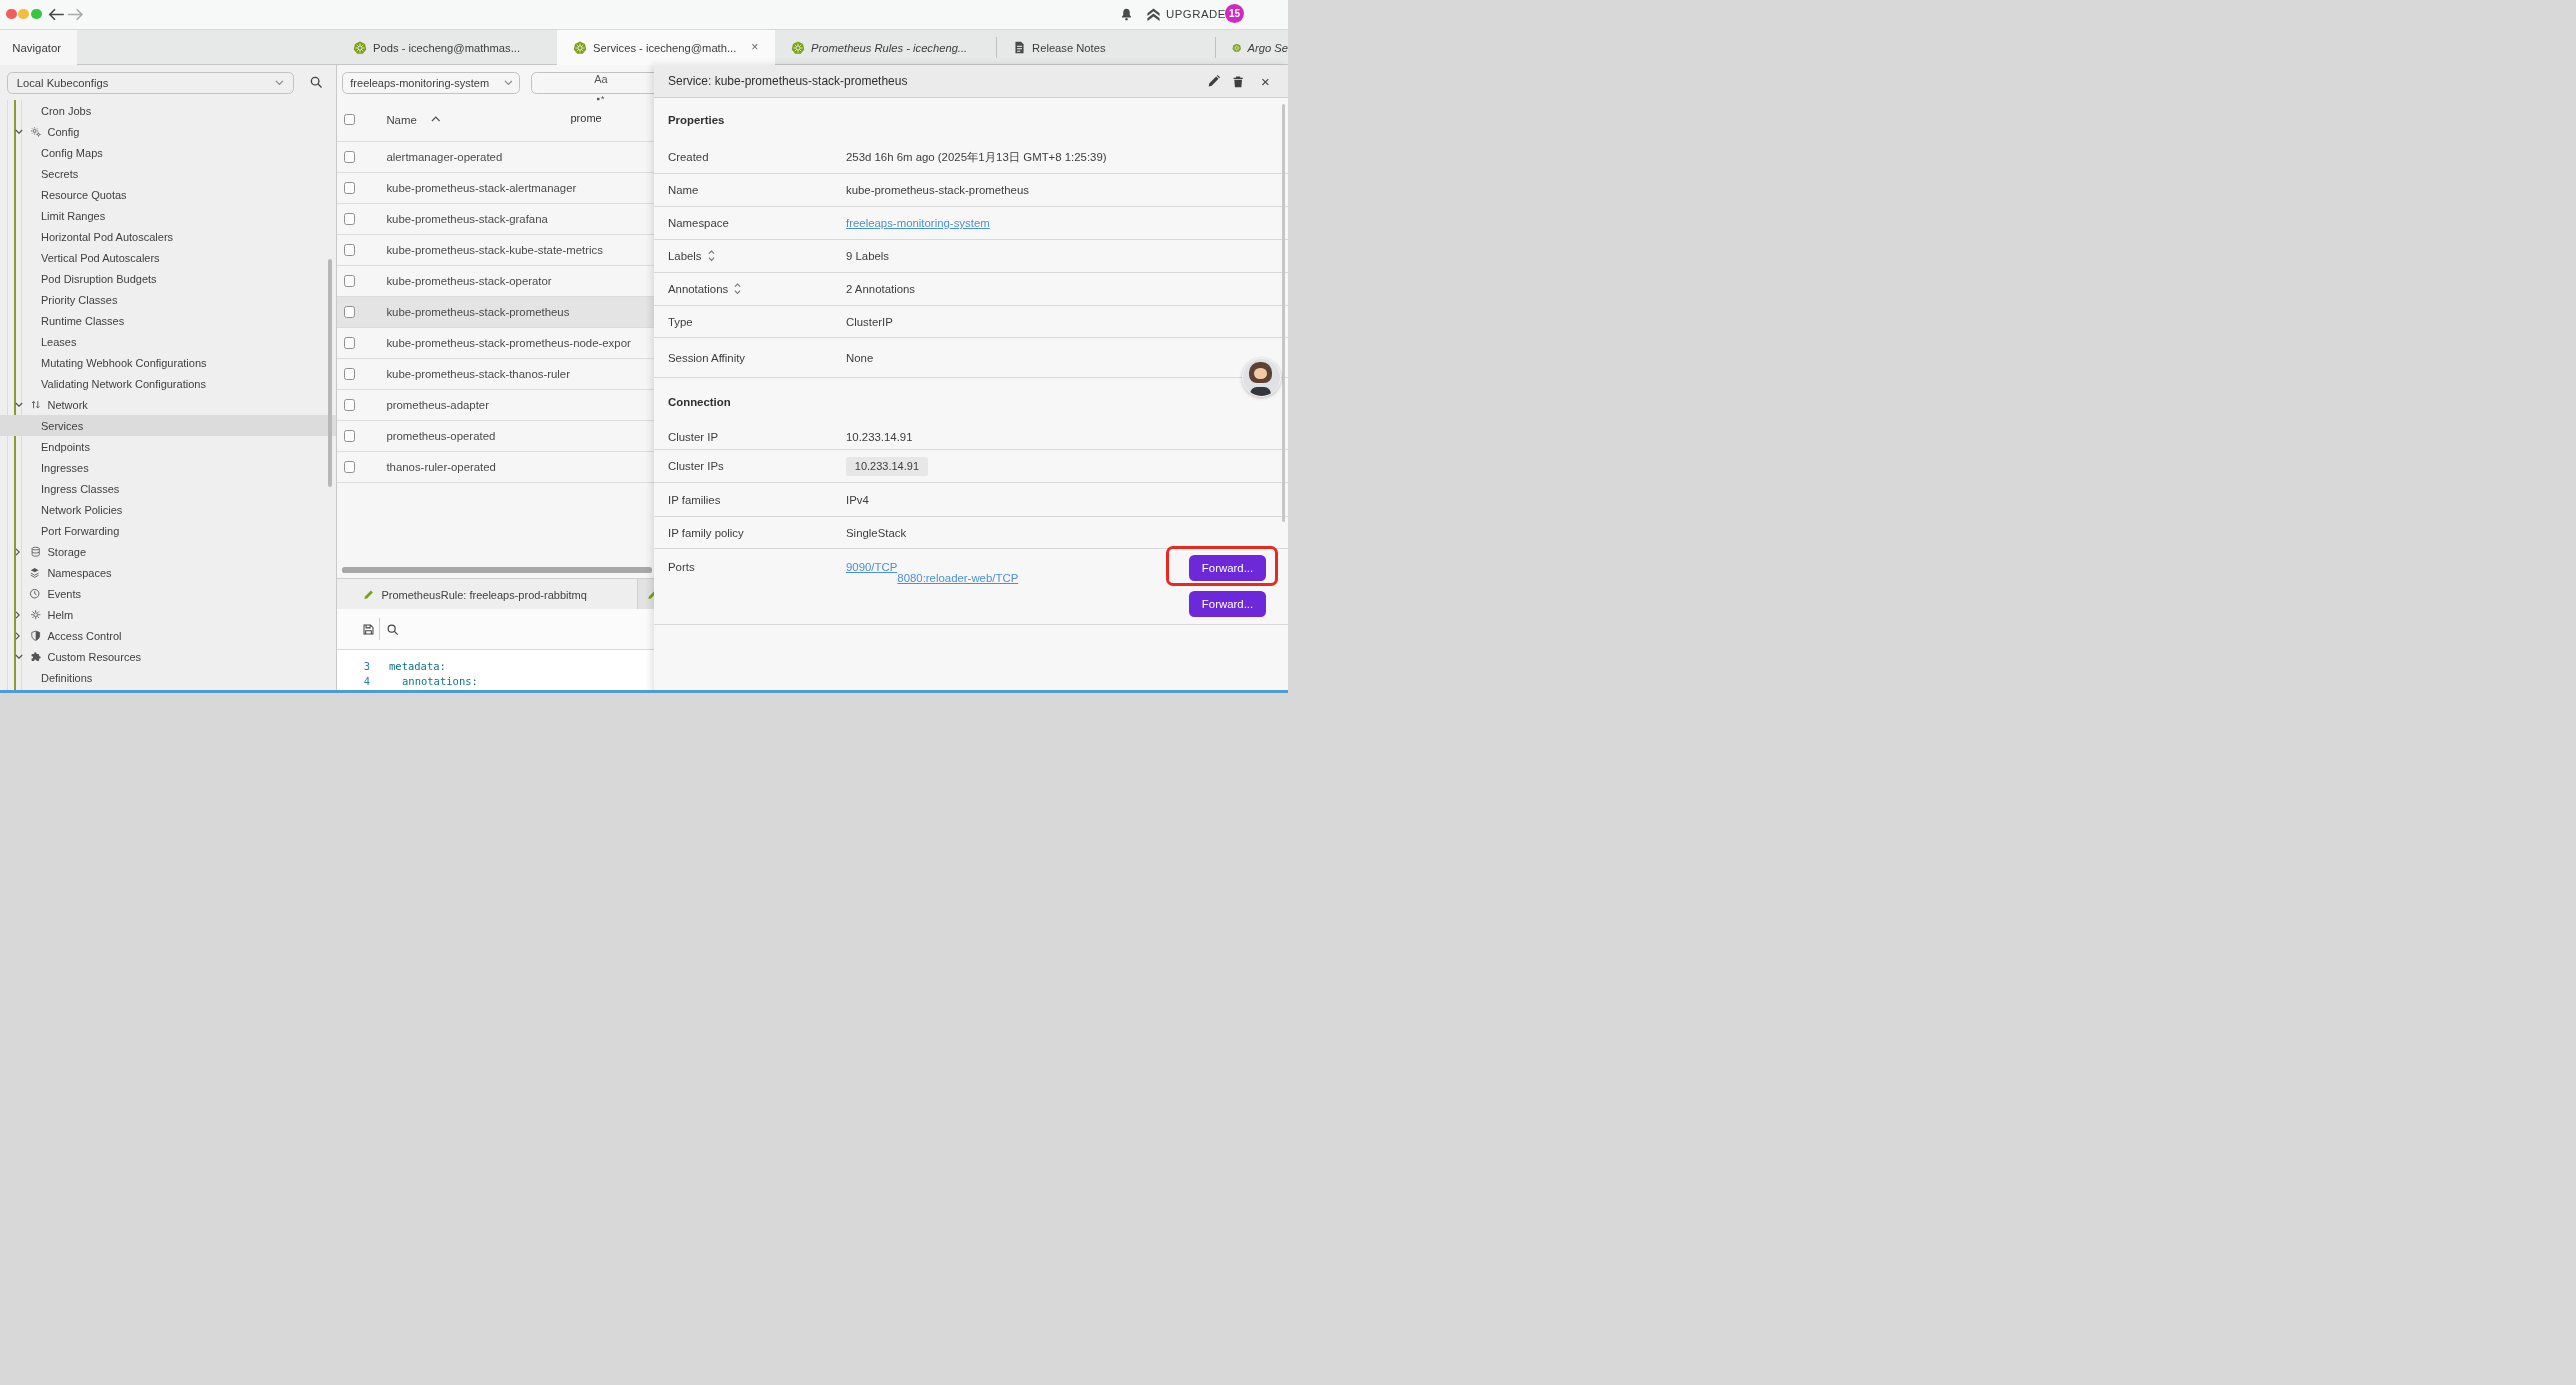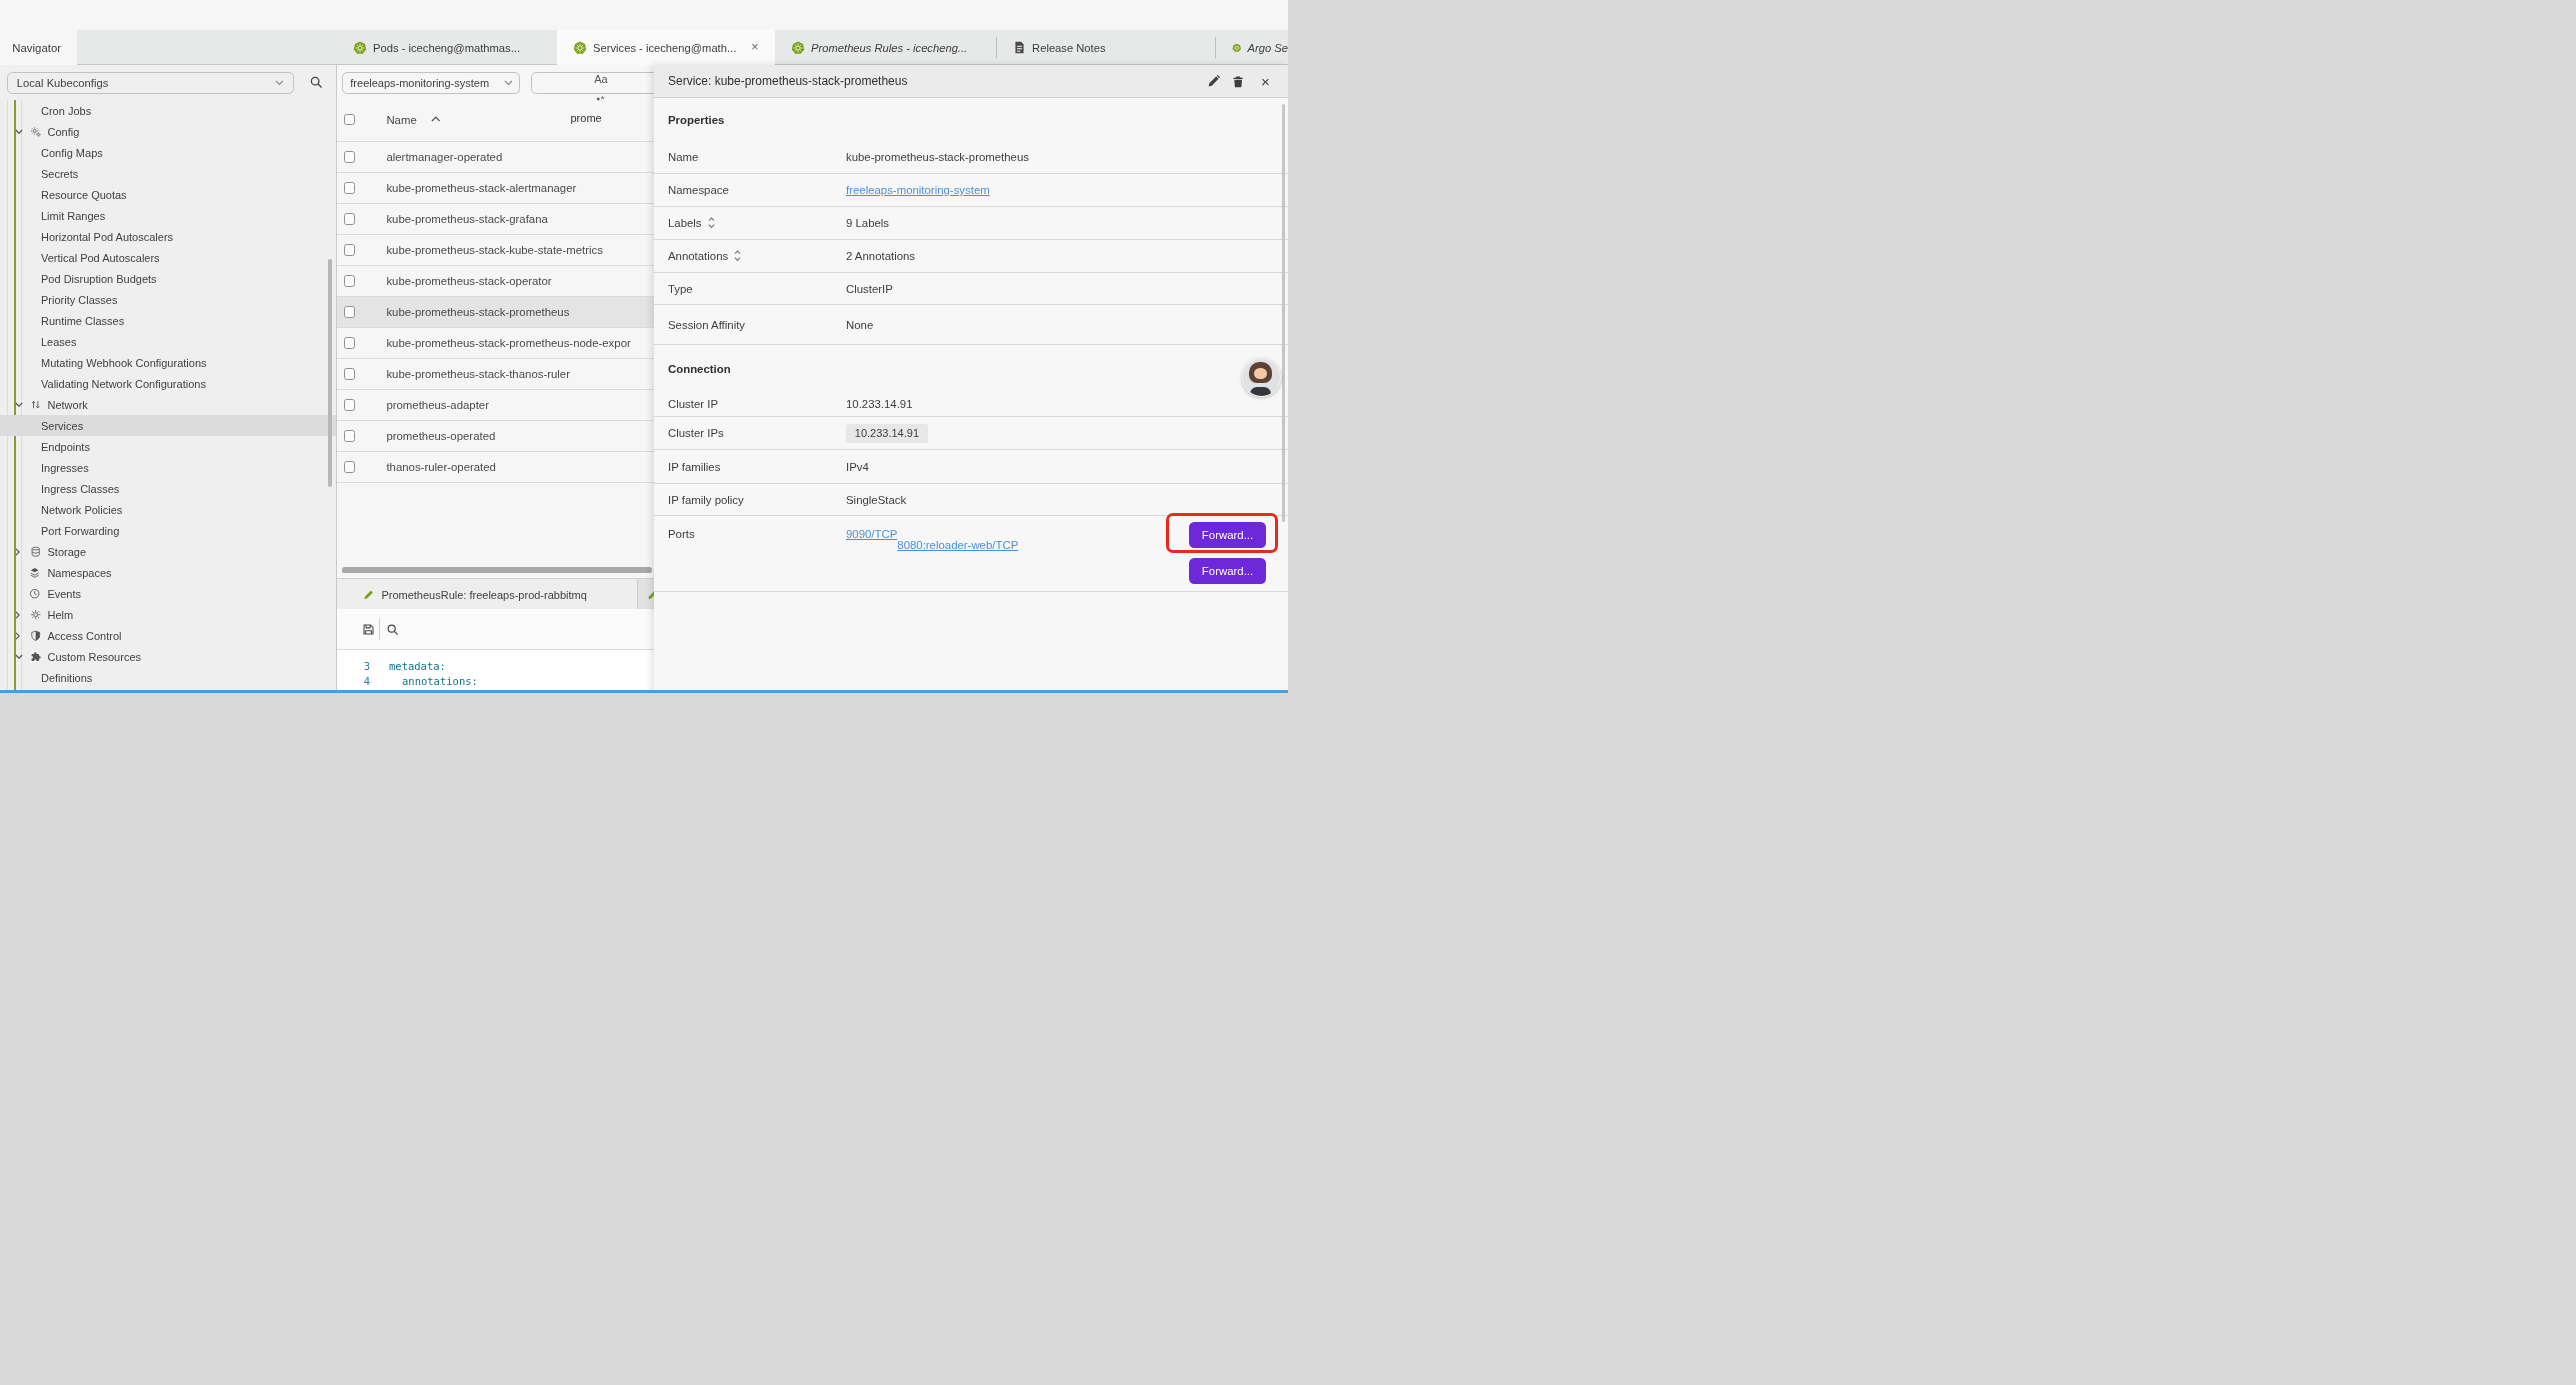--- a/index.html
+++ b/index.html
@@ -123,20 +123,41 @@
   .avatar .body { position:absolute; bottom:-1.8px; left:7px; width:21px; height:10.5px; background:#33373d;
                   border-radius:7px 7px 0 0; }
 
   .bottombar { position:absolute; left:0; bottom:0; width:100%; height:3.5px; background:#4f9bd5; z-index:20; }
 </style>
 </head>
 <body>
 
 <div id="app">
 
+  <div class="topbar">
+    <span class="light red"></span>
+    <span class="light yellow"></span>
+    <span class="light green"></span>
+    <svg class="navarrow" style="left:48px" viewBox="0 0 19 14">
+        <path d="M8 1L2 7l6 6M2 7h16" stroke="#474747" stroke-width="1.8" fill="none"></path>
+      </svg>
+    <svg class="navarrow" style="left:67px" viewBox="0 0 19 14">
+        <path d="M11 1l6 6-6 6M17 7H1" stroke="#a9a9a9" stroke-width="1.8" fill="none"></path>
+      </svg>
+    <svg style="position:absolute;left:1120px;top:7px" width="13" height="15" viewBox="0 0 16 17">
+        <path fill="#4a4a4a" d="M8 1.5c-2.6 0-4 2-4 4.5v3L2.5 11v1.2h11V11L12 9V6c0-2.5-1.4-4.5-4-4.5z"></path>
+        <circle cx="8" cy="14.2" r="1.5" fill="#4a4a4a"></circle>
+      </svg>
+    <svg style="position:absolute;left:1146px;top:8px" width="15" height="14" viewBox="0 0 16 15">
+        <path fill="#4a4a4a" d="M8 0.5L1.5 5.5v3L8 3.5l6.5 5v-3z"></path>
+        <path fill="#4a4a4a" d="M8 6L1.5 11v3L8 9l6.5 5v-3z"></path>
+      </svg>
+    <span class="upgrade-label" style="left:1166px">UPGRADE</span>
+    <span class="badge" style="left:1225px">15</span>
+  </div>
 
   <div class="tabbar">
     <div class="navtab">
       <span>Navigator</span>
     </div>
     <div class="ptab" style="left:337px;width:220px">
       <svg width="14" height="14" viewBox="0 0 24 24">
           <polygon points="12,1 20.6,5.1 22.7,14.4 16.8,21.8 7.2,21.8 1.3,14.4 3.4,5.1" fill="#7aa116"></polygon>
           <g stroke="#fff" stroke-width="1.2" fill="none">
             <circle cx="12" cy="12" r="3.4"></circle>
@@ -521,20 +542,24 @@
           </svg>
         </span>
       <span class="hicon" style="left:607px;font-size:15px;line-height:13px;color:#3f3f3f">×</span>
     </div>
 
     <div class="dbody">
       <div class="dhead-row" style="height:43px">
         <span>Properties</span>
       </div>
 
+      <div class="drow" style="height:33px">
+        <span class="dlabel">Created</span>
+        <span class="dvalue">253d 16h 6m ago (2025年1月13日 GMT+8 1:25:39)</span>
+      </div>
 
       <div class="drow" style="height:33px">
         <span class="dlabel">Name</span>
         <span class="dvalue">kube-prometheus-stack-prometheus</span>
       </div>
 
       <div class="drow" style="height:33px">
         <span class="dlabel">Namespace</span>
         <a class="dlink" href="#">freeleaps-monitoring-system</a>
       </div>

